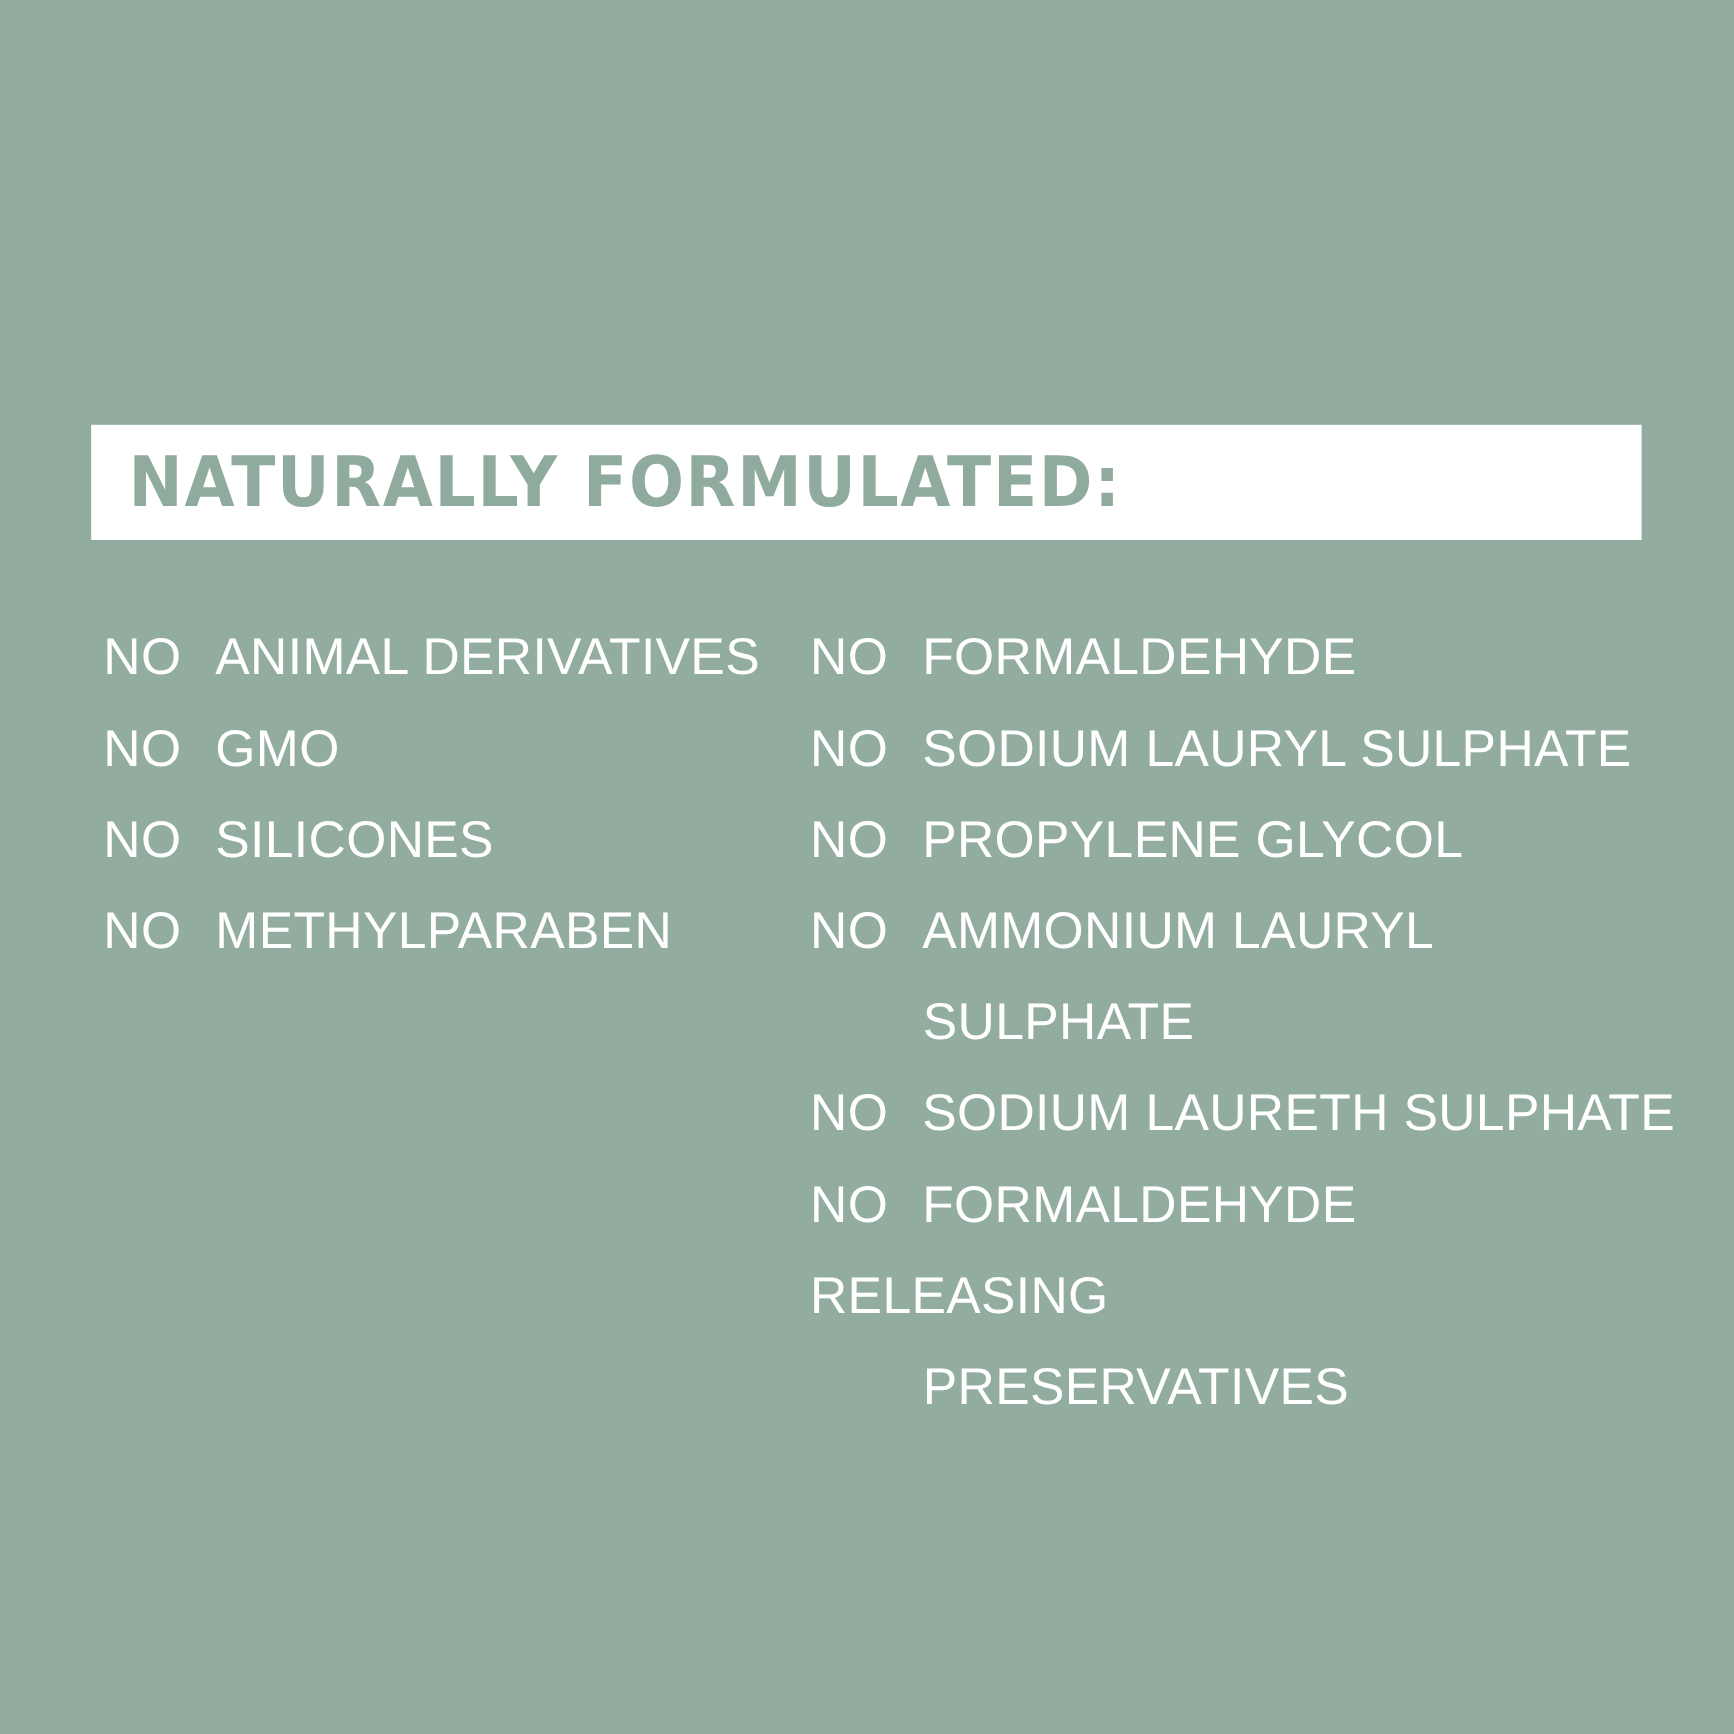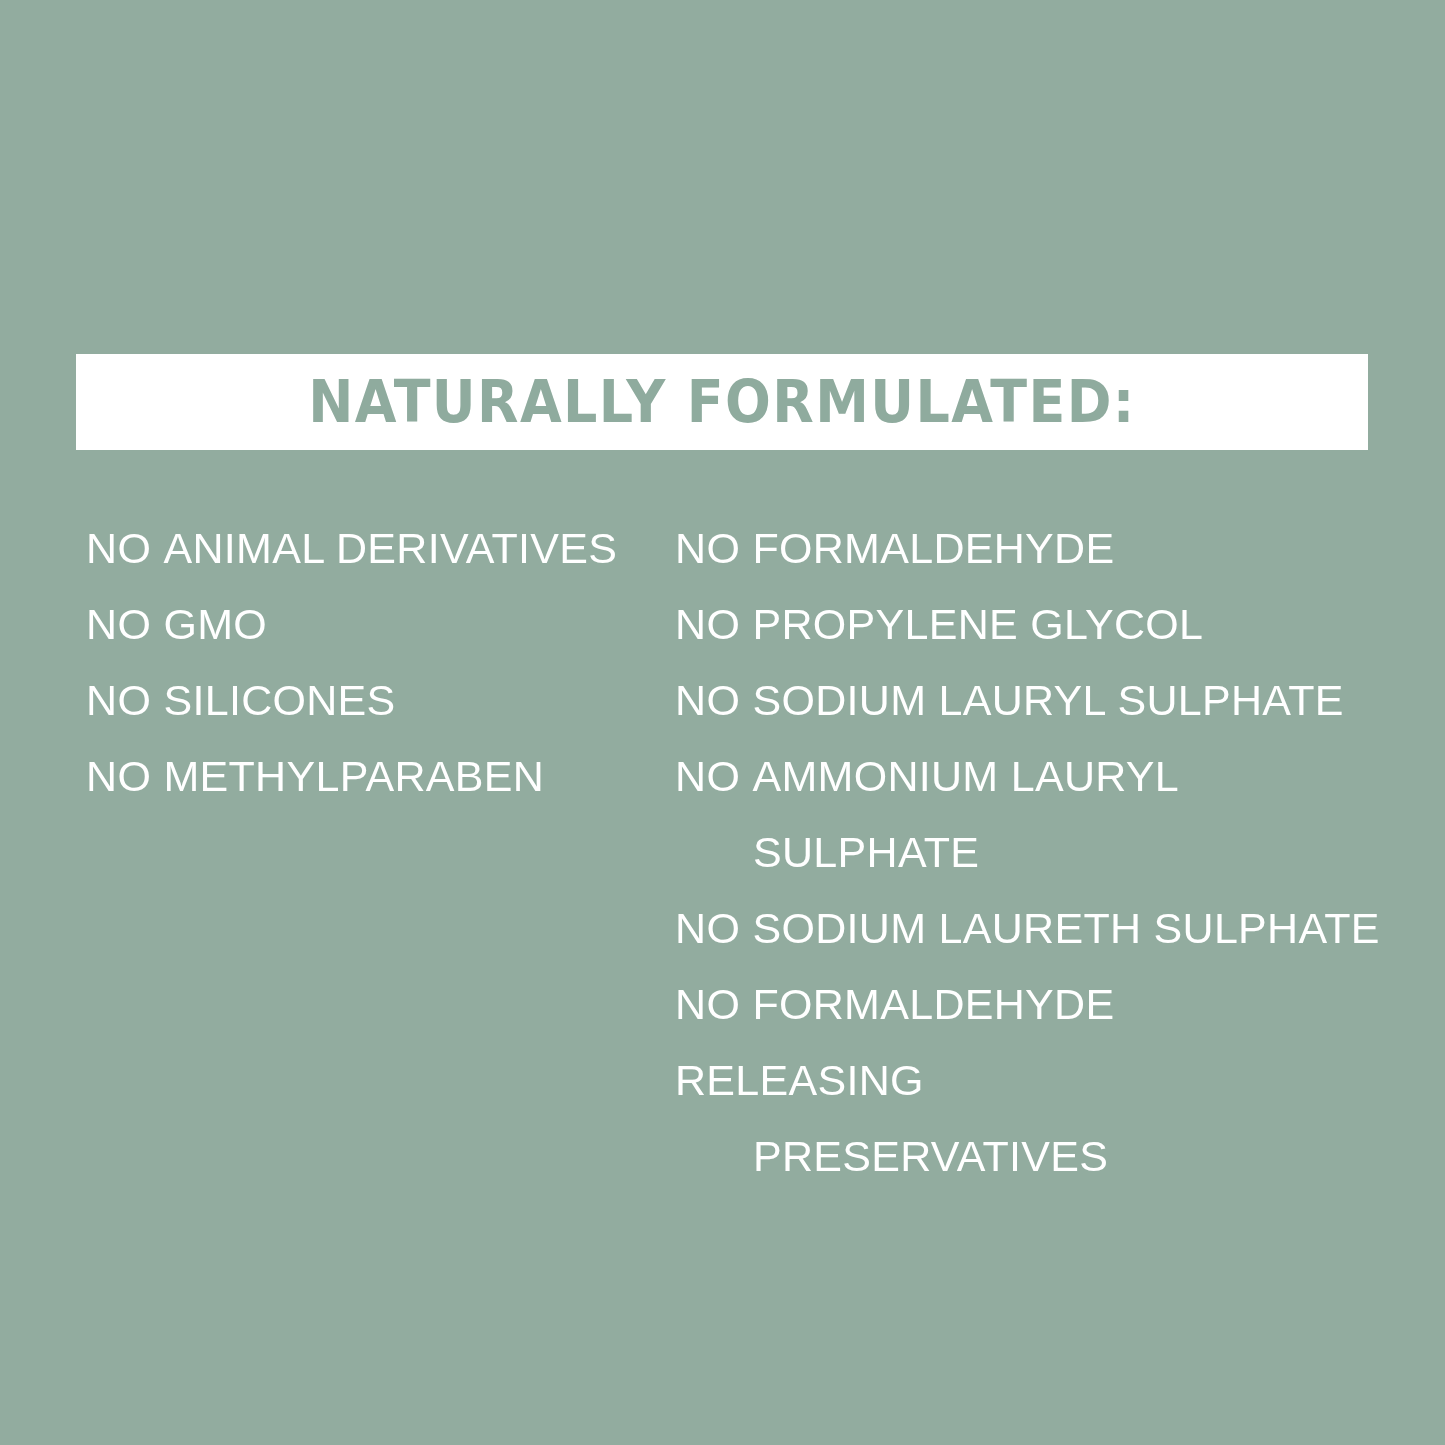--- a/index.html
+++ b/index.html
@@ -20,21 +20,20 @@
   
   .banner {
     position: absolute;
     left: 76px;
     top: 354px;
     width: 1292px;
     height: 96px;
     background: #ffffff;
     display: flex;
     align-items: center;
-    justify-content: center;
   }
 
   .banner-title {
     color: #8fab9e;
     font-family: "DejaVu Sans", sans-serif;
     font-weight: 700;
     font-size: 58px;
     letter-spacing: 1.5px;
     line-height: 1;
     transform: scaleX(0.93);
@@ -77,20 +76,21 @@
   }
 
   .no-tag {
     font-weight: 400;
     letter-spacing: 0.5px;
   }
 
   .item-label {
     font-weight: 400;
     letter-spacing: 0.3px;
+    margin-left: 16px;
   }
 
   .wrap-line {
     display: block;
     padding-left: 78px;
     line-height: 76px;
   }
 </style>
 </head>
 <body>
@@ -101,19 +101,19 @@
 
 <div class="columns">
   <div class="column column-left">
       <div class="list-item"><span class="no-tag">NO</span> <span class="item-label">ANIMAL DERIVATIVES</span></div>
       <div class="list-item"><span class="no-tag">NO</span> <span class="item-label">GMO</span></div>
       <div class="list-item"><span class="no-tag">NO</span> <span class="item-label">SILICONES</span></div>
       <div class="list-item"><span class="no-tag">NO</span> <span class="item-label">METHYLPARABEN</span></div>
     </div>
   <div class="column column-right">
       <div class="list-item"><span class="no-tag">NO</span> <span class="item-label">FORMALDEHYDE</span></div>
+      <div class="list-item"><span class="no-tag">NO</span> <span class="item-label">SODIUM LAURYL SULPHATE</span></div>
       <div class="list-item"><span class="no-tag">NO</span> <span class="item-label">PROPYLENE GLYCOL</span></div>
-      <div class="list-item"><span class="no-tag">NO</span> <span class="item-label">SODIUM LAURYL SULPHATE</span></div>
       <div class="list-item wrapped"><span class="no-tag">NO</span> <span class="item-label">AMMONIUM LAURYL</span><span class="item-label wrap-line">SULPHATE</span></div>
       <div class="list-item"><span class="no-tag">NO</span> <span class="item-label">SODIUM LAURETH SULPHATE</span></div>
       <div class="list-item wrapped"><span class="no-tag">NO</span> <span class="item-label">FORMALDEHYDE RELEASING</span><span class="item-label wrap-line">PRESERVATIVES</span></div>
     </div>
 </div>
 
 </body></html>

